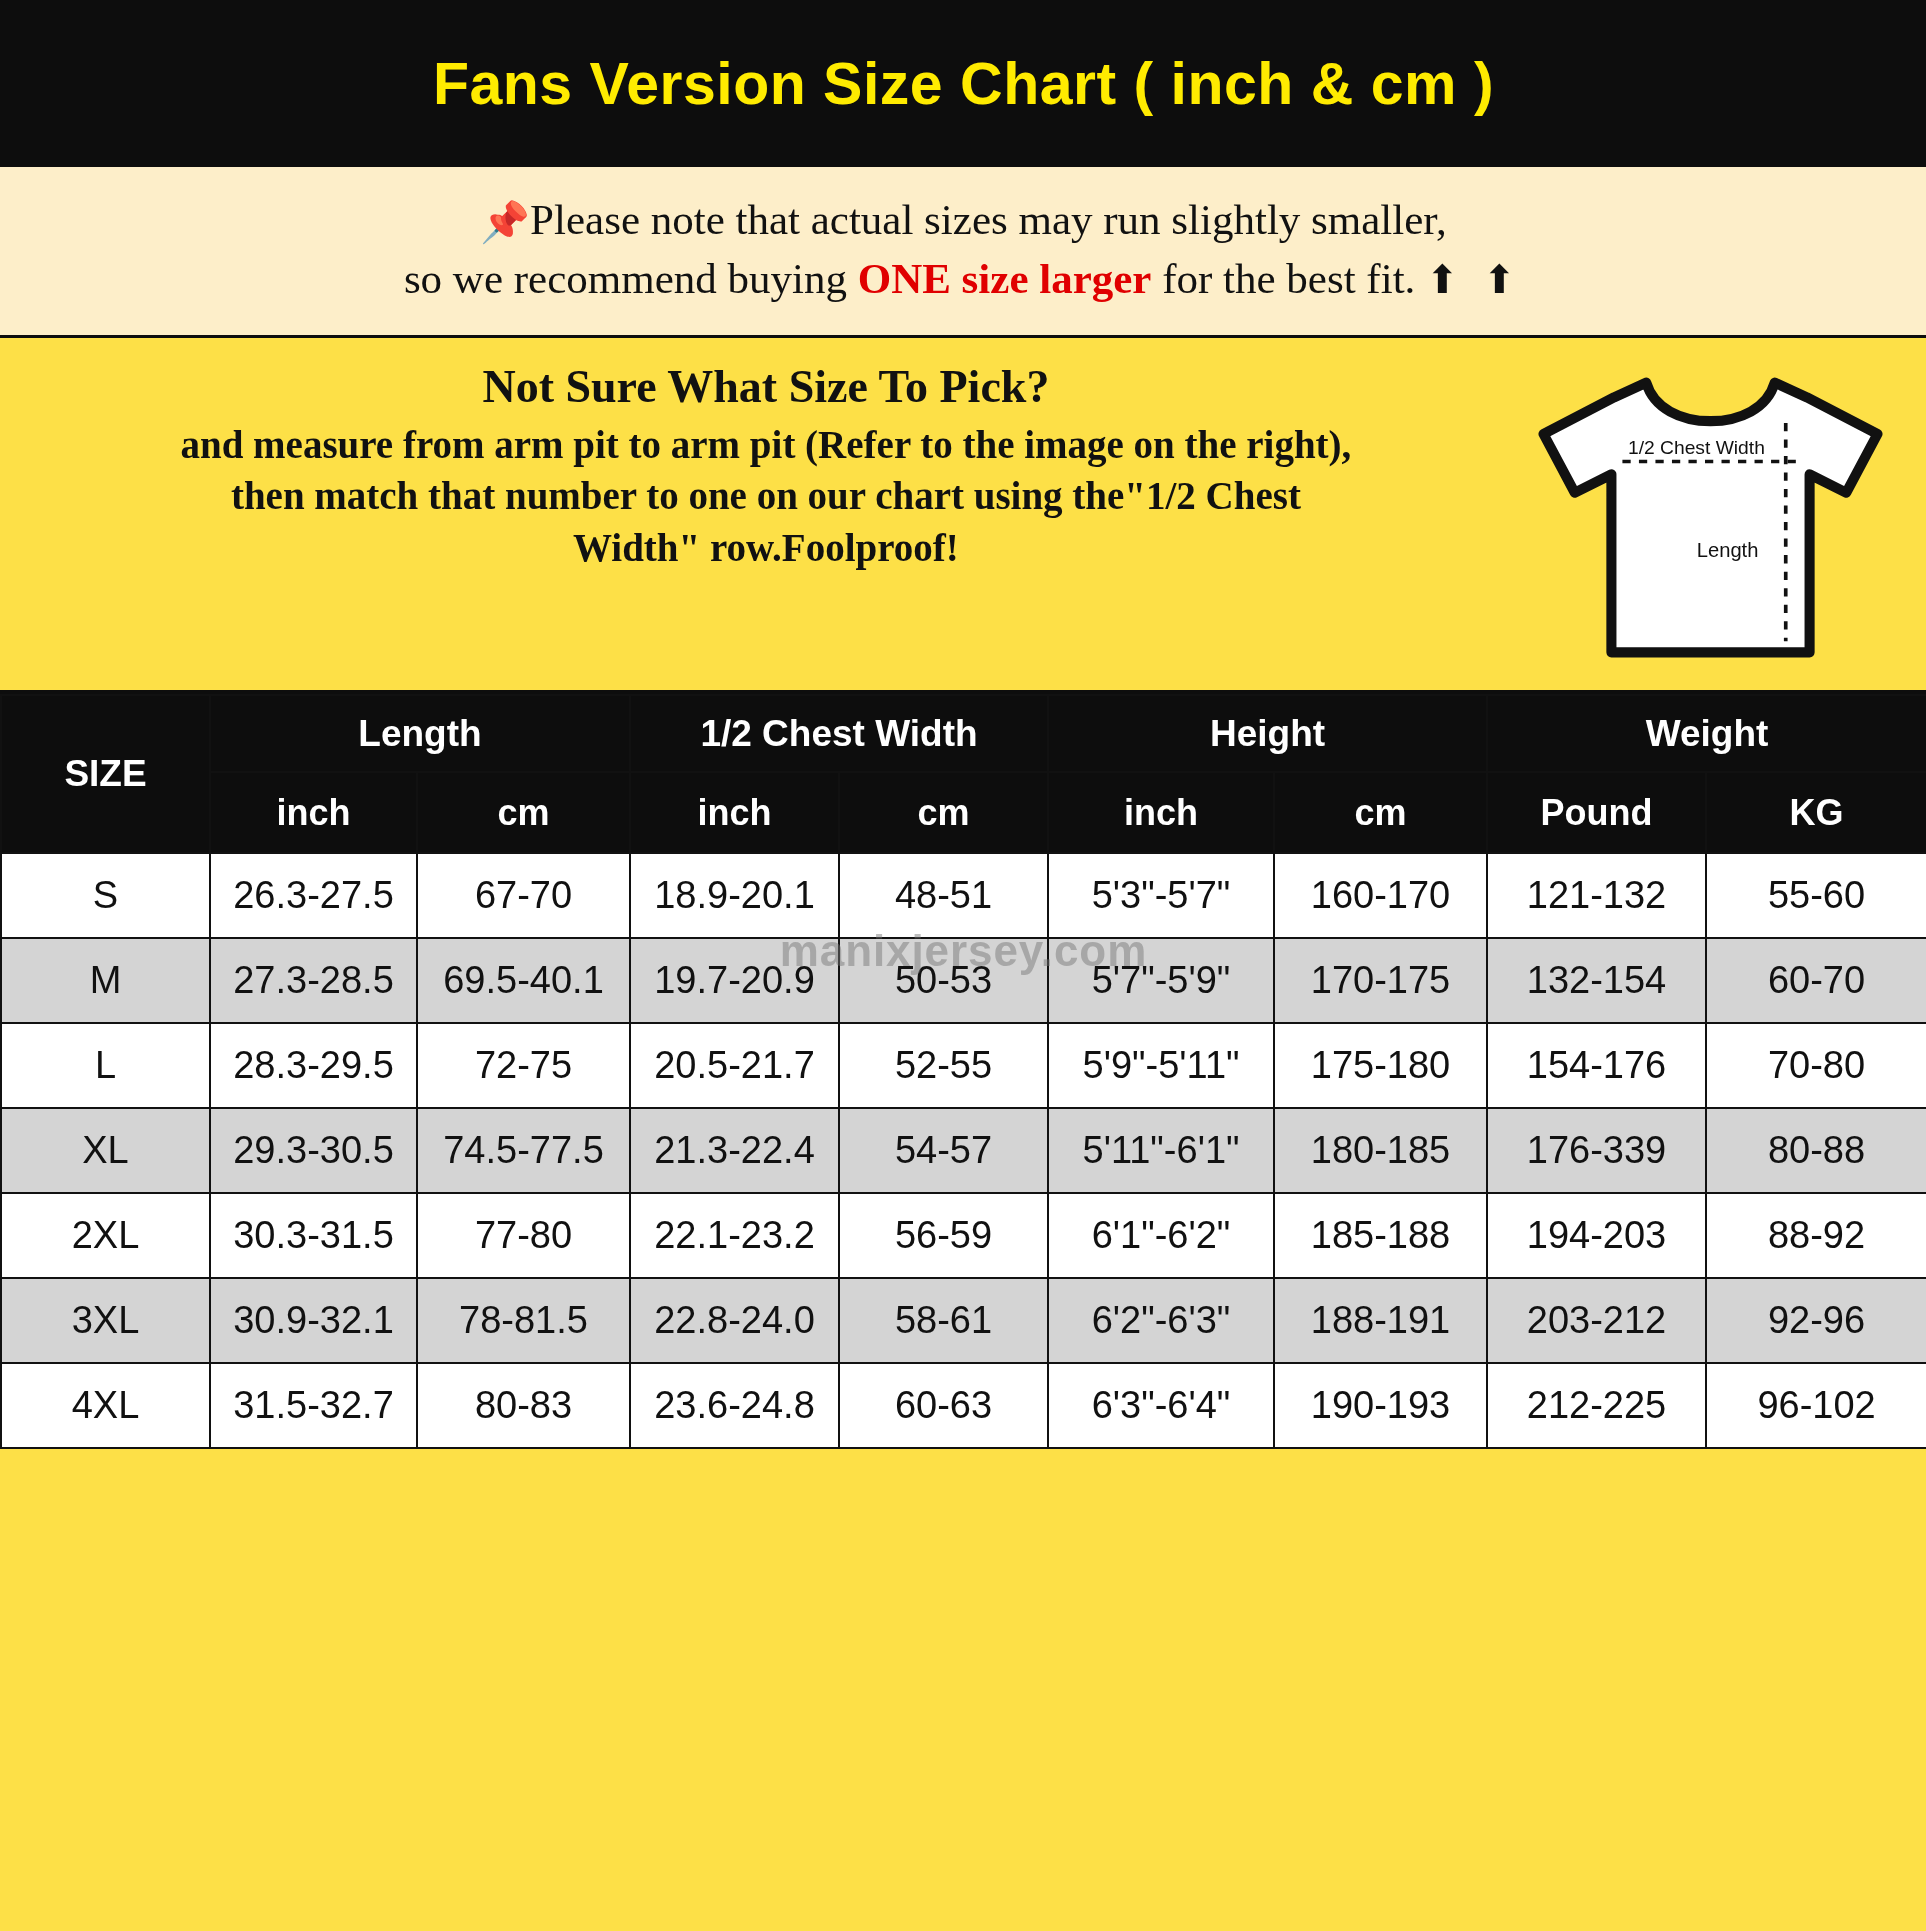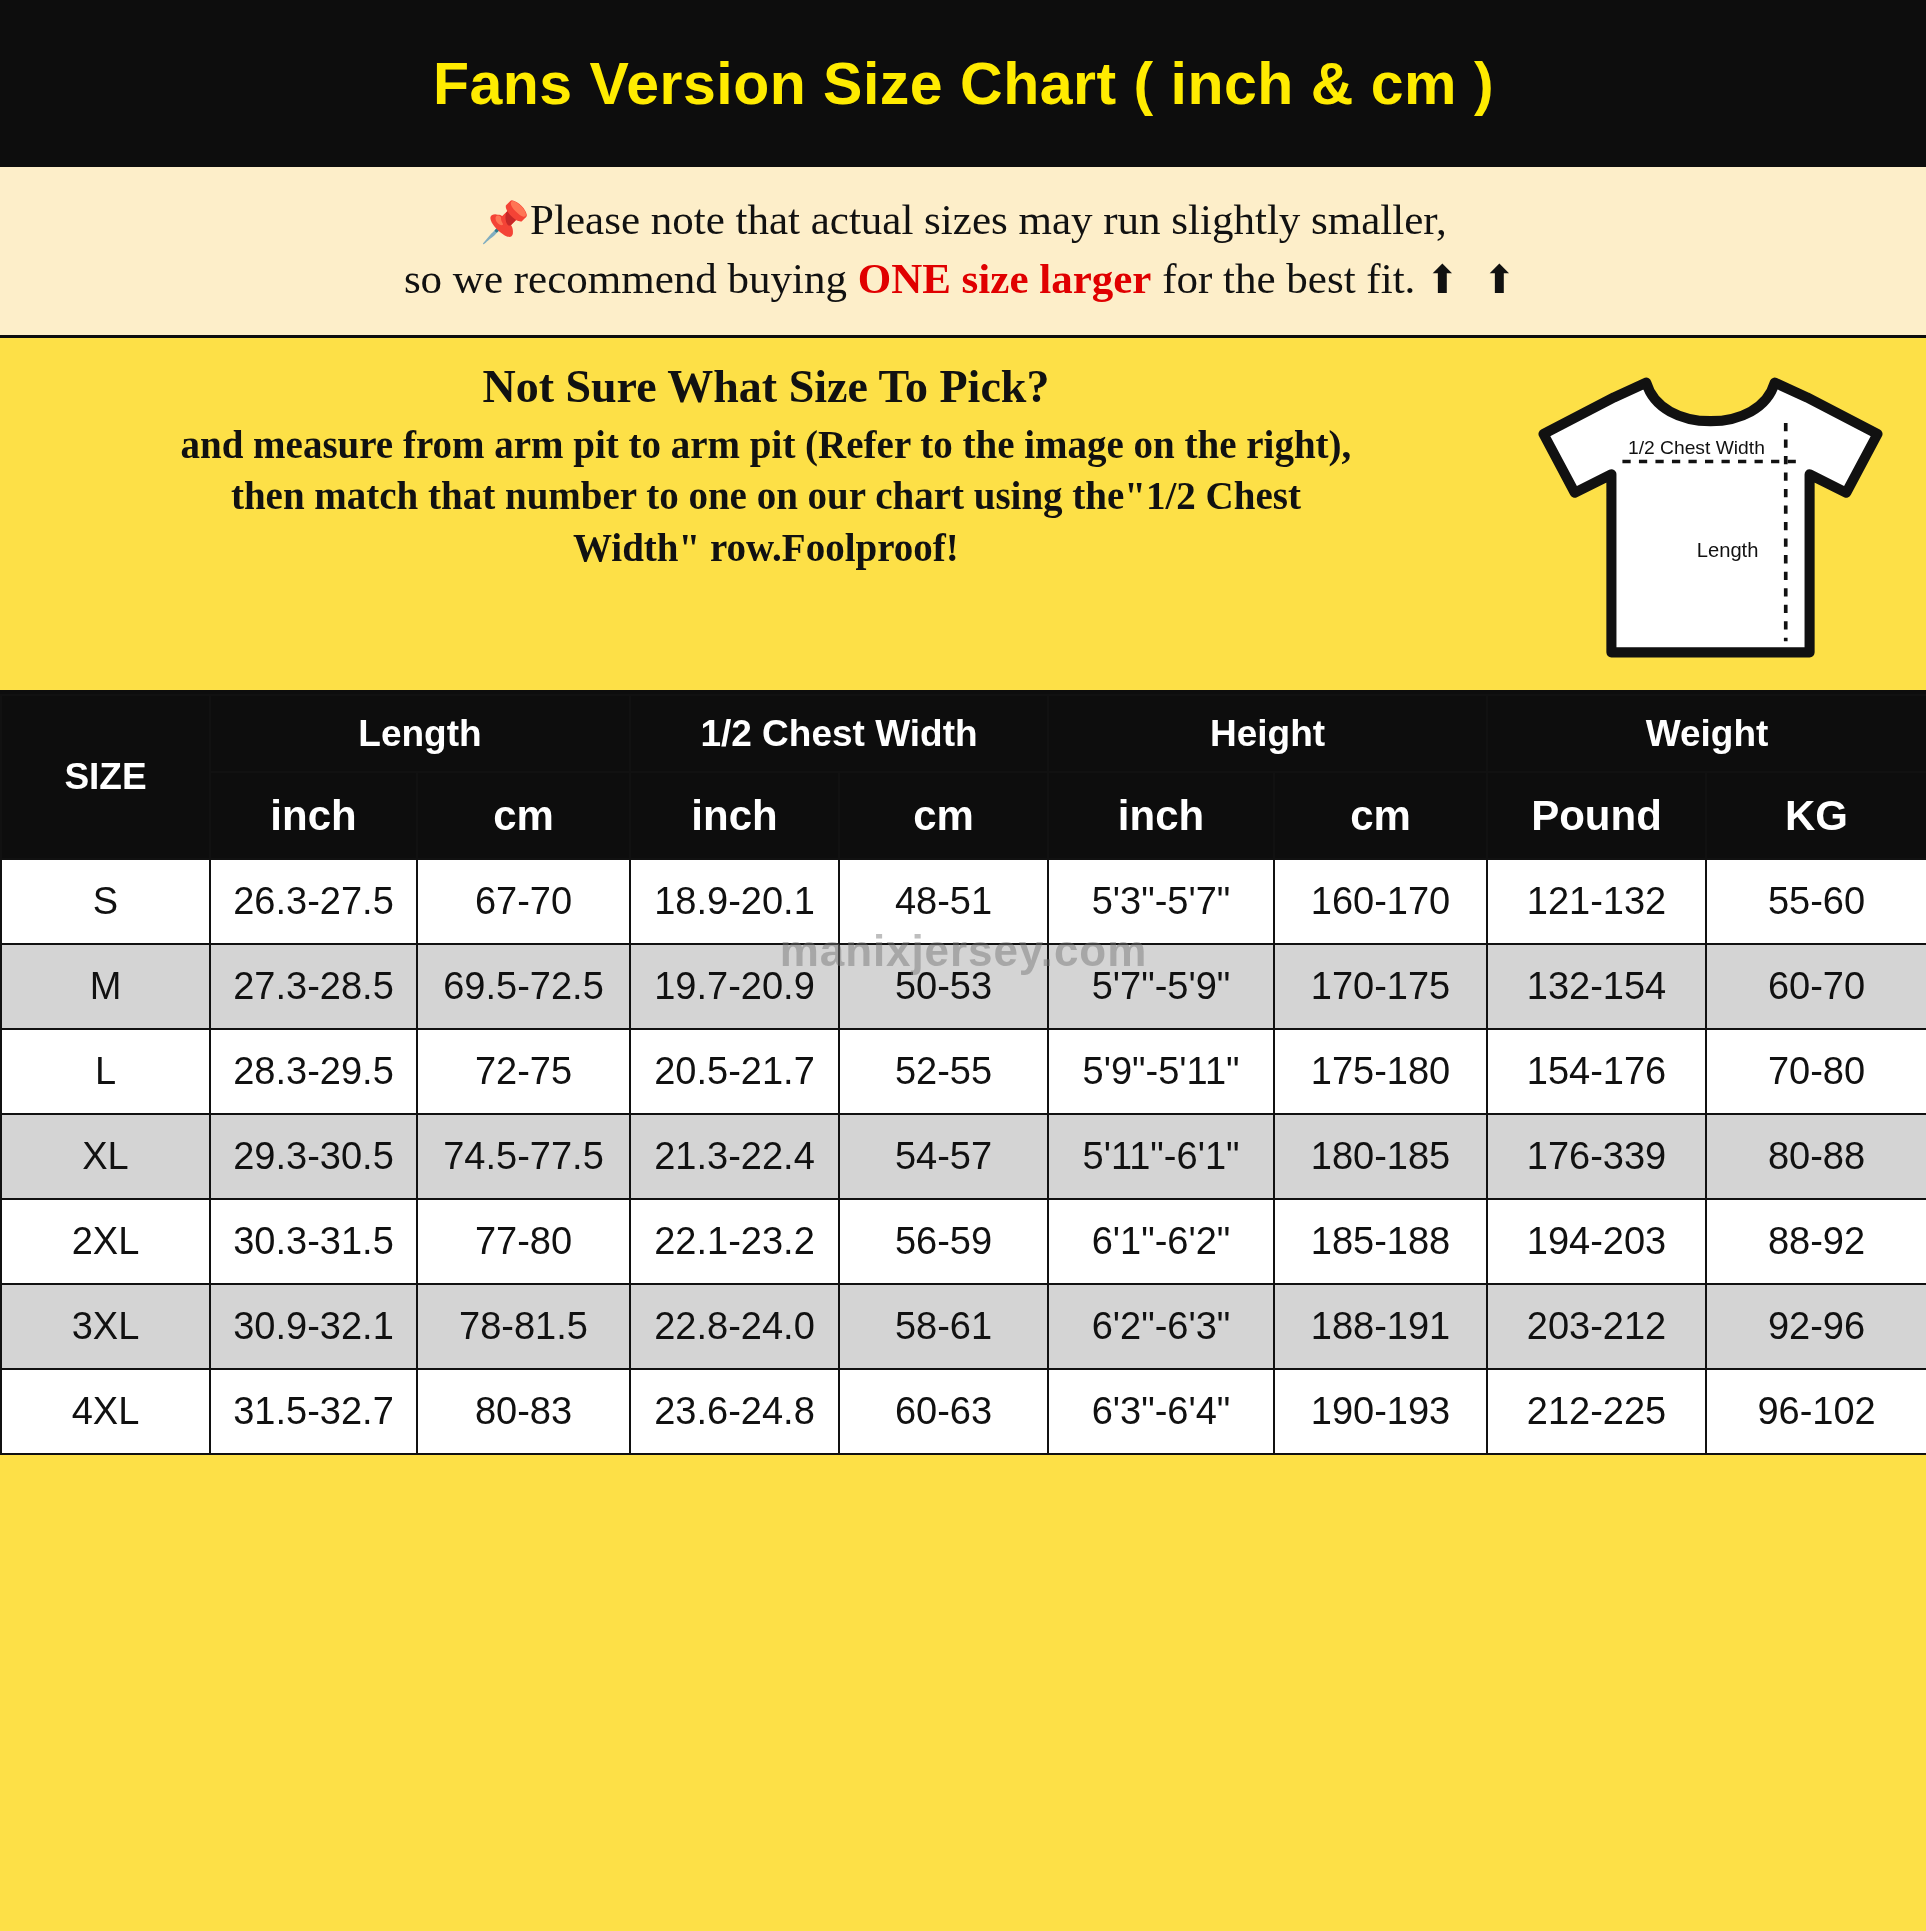--- a/index.html
+++ b/index.html
@@ -117,21 +117,21 @@
     background: #0d0d0d;
     color: #ffffff;
     font-size: 37px;
     font-weight: bold;
     padding: 16.5px 3.7px;
   }
   thead th.size-head {
     font-size: 37px;
   }
   thead th.sub {
-    font-size: 42px;
+    font-size: 36px;
     font-weight: bold;
     padding: 18.4px 3.7px;
   }
   tbody td {
     font-size: 38px;
     color: #111111;
     padding: 20px 3.7px;
     background: #ffffff;
     font-weight: 400;
   }
@@ -249,21 +249,21 @@
         <td>18.9-20.1</td>
         <td>48-51</td>
         <td>5'3"-5'7"</td>
         <td>160-170</td>
         <td>121-132</td>
         <td>55-60</td>
       </tr>
       <tr class="alt">
         <td class="size-cell">M</td>
         <td>27.3-28.5</td>
-        <td>69.5-72.5</td>
+        <td>69.5-40.1</td>
         <td>19.7-20.9</td>
         <td>50-53</td>
         <td>5'7"-5'9"</td>
         <td>170-175</td>
         <td>132-154</td>
         <td>60-70</td>
       </tr>
       <tr>
         <td class="size-cell">L</td>
         <td>28.3-29.5</td>

